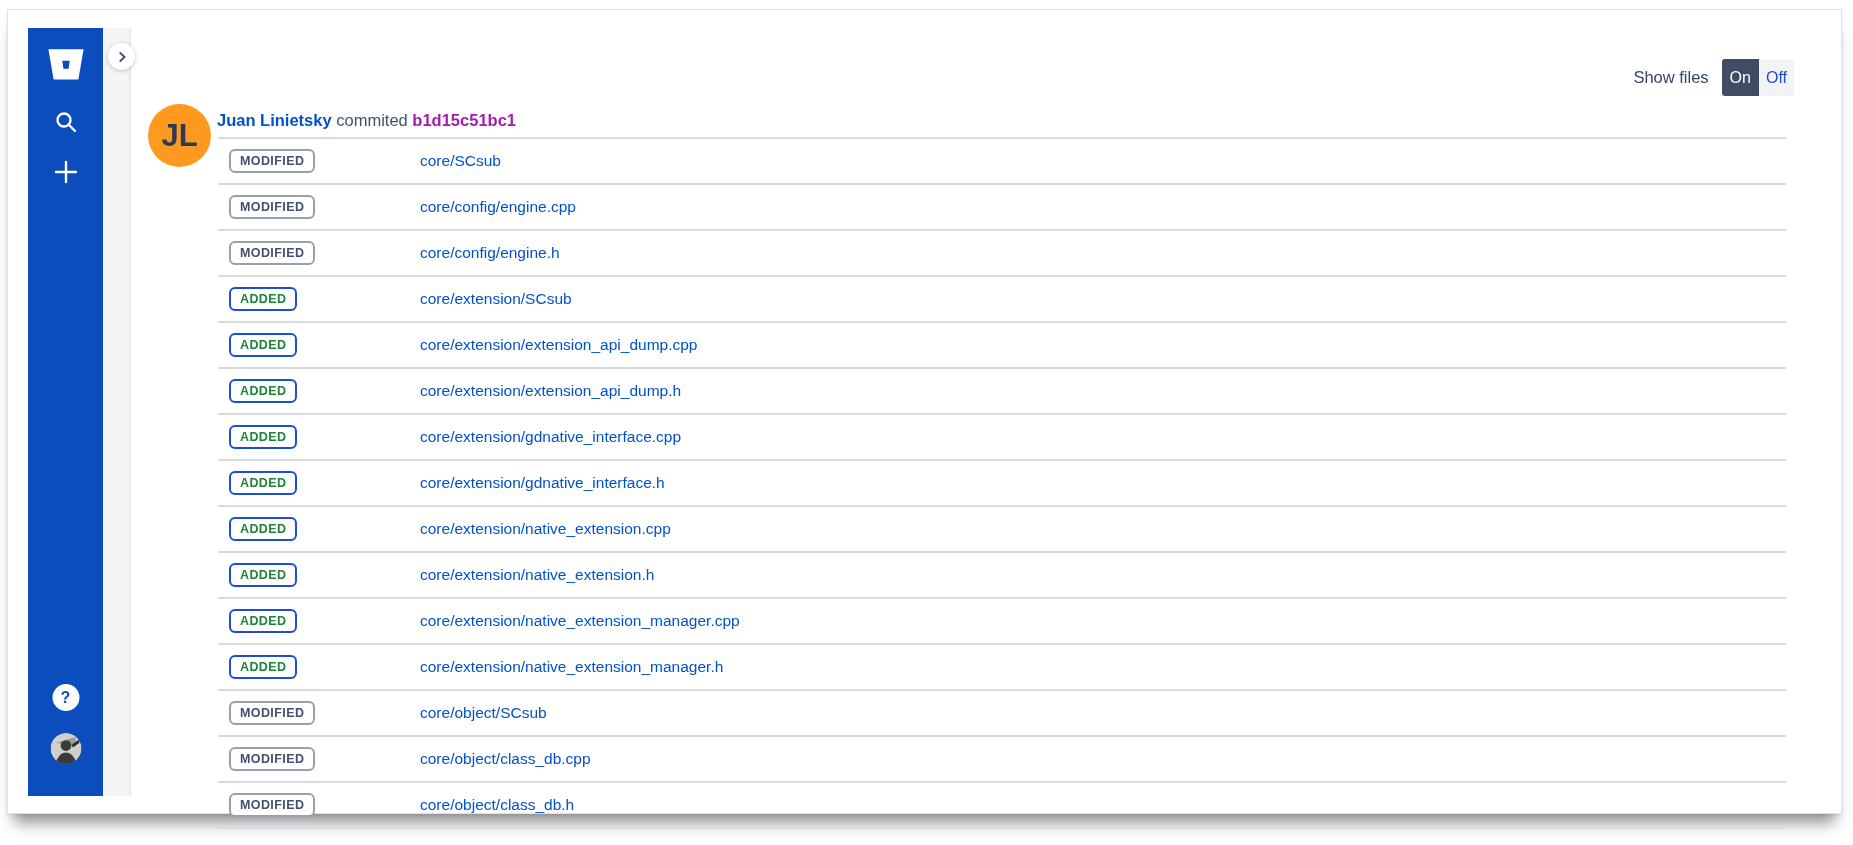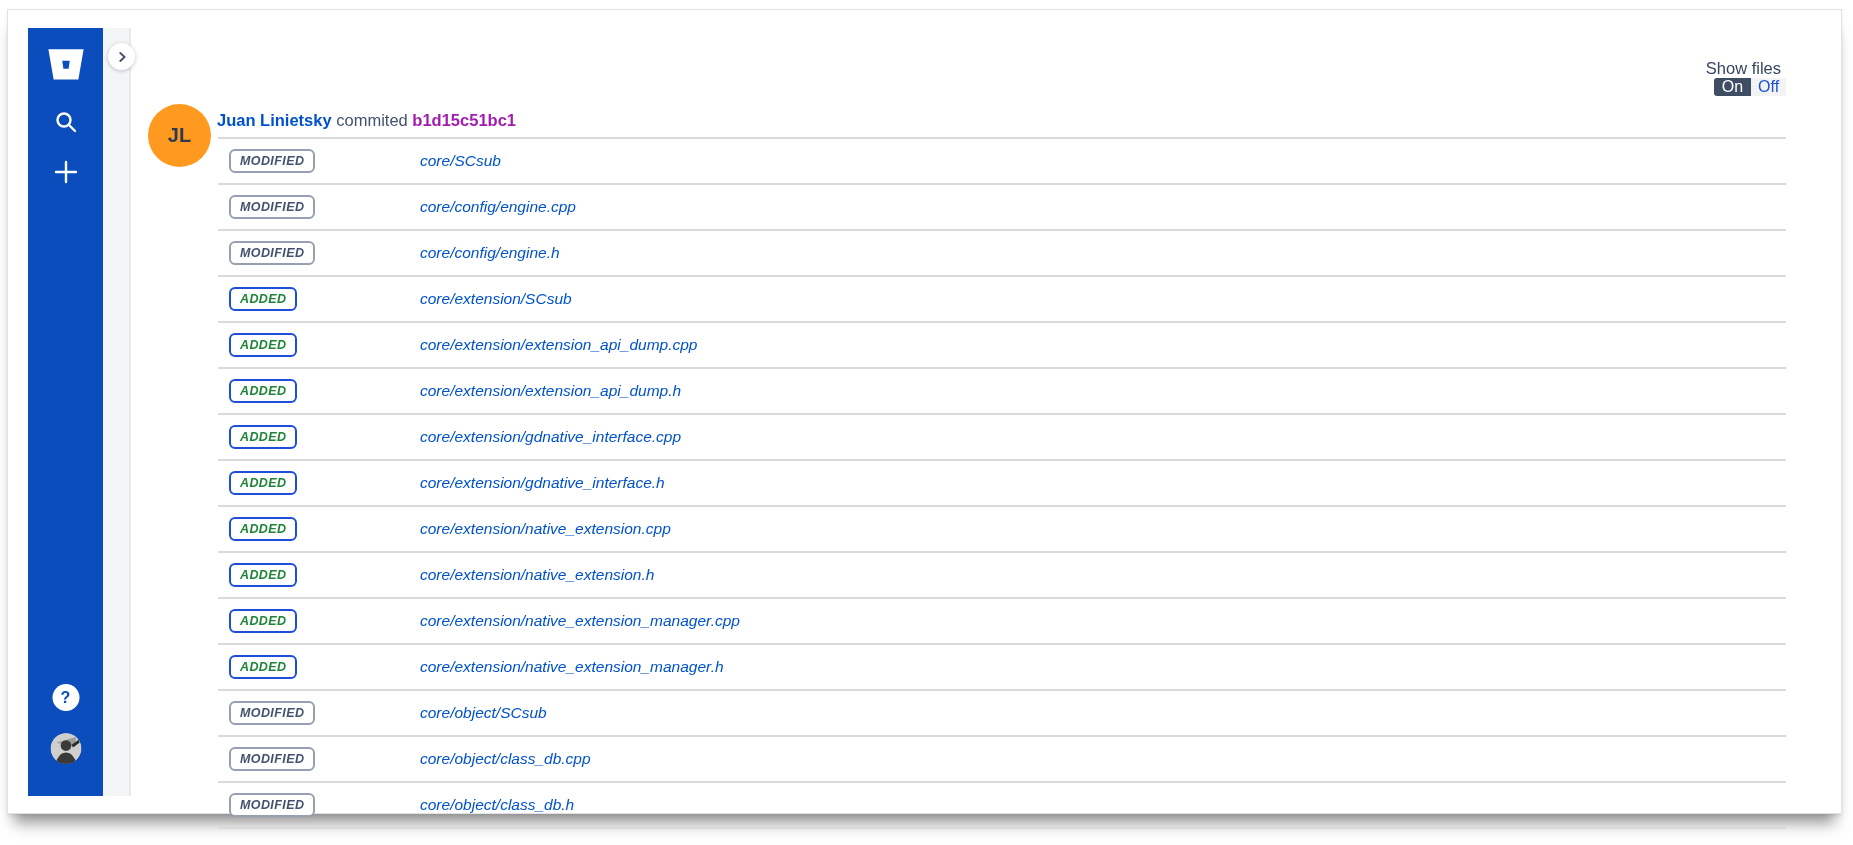--- a/index.html
+++ b/index.html
@@ -15,36 +15,36 @@
   .grid9{top:611px;width:23px;height:23px;display:grid;grid-template-columns:repeat(3,5px);grid-template-rows:repeat(3,5px);gap:4px;}
   .grid9 i{background:#fff;display:block;}
   .help{top:656px;width:27px;height:27px;background:#fff;border-radius:50%;color:#0b4dbd;font-weight:bold;font-size:16px;}
   .profile{top:705px;width:31px;height:31px;border-radius:50%;overflow:hidden;}
   
   .gutter{position:absolute;left:95px;top:18px;width:26px;height:768px;background:#f4f5f7;border-right:2px solid #e8e9ec;}
   .expand-btn{position:absolute;left:100px;top:33px;width:27px;height:27px;border-radius:50%;background:#fff;
     box-shadow:0 1px 4px rgba(9,30,66,.25);display:flex;align-items:center;justify-content:center;cursor:pointer;z-index:5;}
   
   .page-title{position:absolute;left:143px;top:50px;font-size:21px;font-weight:600;color:#172B4D;}
-  .toggle-group{position:absolute;right:47px;top:49px;height:37px;display:flex;align-items:center;flex-direction:column;}
+  .toggle-group{position:absolute;right:47px;top:49px;height:37px;display:flex;align-items:center;}
   .toggle-label{font-size:16.5px;color:#344563;margin-right:13px;}
   .toggle-btns{display:flex;height:37px;border-radius:3px;overflow:hidden;}
   .tbtn{display:flex;align-items:center;justify-content:center;font-size:16px;border:none;cursor:pointer;
     font-family:"Liberation Sans",sans-serif;}
   .tbtn.on{background:#3e4d63;color:#fff;padding:0 8px;}
   .tbtn.off{background:#f2f3f5;color:#1d4ed8;padding:0 7px;}
   
   .commit-avatar{position:absolute;left:140px;top:94px;width:63px;height:63px;border-radius:50%;background:#FF991F;
-    display:flex;align-items:center;justify-content:center;font-weight:bold;font-size:20px;color:#2d3b52;cursor:pointer;}
+    display:flex;align-items:center;justify-content:center;font-weight:bold;font-size:31px;color:#2d3b52;cursor:pointer;}
   .commit-line{position:absolute;left:209px;top:101px;font-size:16.5px;color:#42526E;}
   .commit-line a{text-decoration:none;cursor:pointer;}
   .author{color:#0052CC;font-weight:bold;}
   .hash{color:#a21caf;font-weight:bold;}
   
-  .file-list{position:absolute;left:210px;top:127px;width:1568px;border-top:2px solid #d8dade;font-style:italic;}
+  .file-list{position:absolute;left:210px;top:127px;width:1568px;border-top:2px solid #d8dade;}
   .file-row{position:relative;height:44px;border-bottom:2px solid #d8dade;}
   .badge{position:absolute;left:11px;top:50%;transform:translateY(-50%);display:inline-flex;align-items:center;
     height:20px;padding:0 9px;border-radius:6px;font-size:12.5px;font-weight:bold;letter-spacing:.4px;background:#fff;}
   .badge.modified{border:2px solid #97a0b0;color:#42526E;}
   .badge.added{border:2px solid #1d4ed8;color:#1f8438;}
   .file-link{position:absolute;left:169px;top:50%;transform:translateY(-50%);font-size:15.5px;color:#0052CC;
     text-decoration:none;cursor:pointer;margin-left:33px;}
 </style>
 </head>
 <body>

